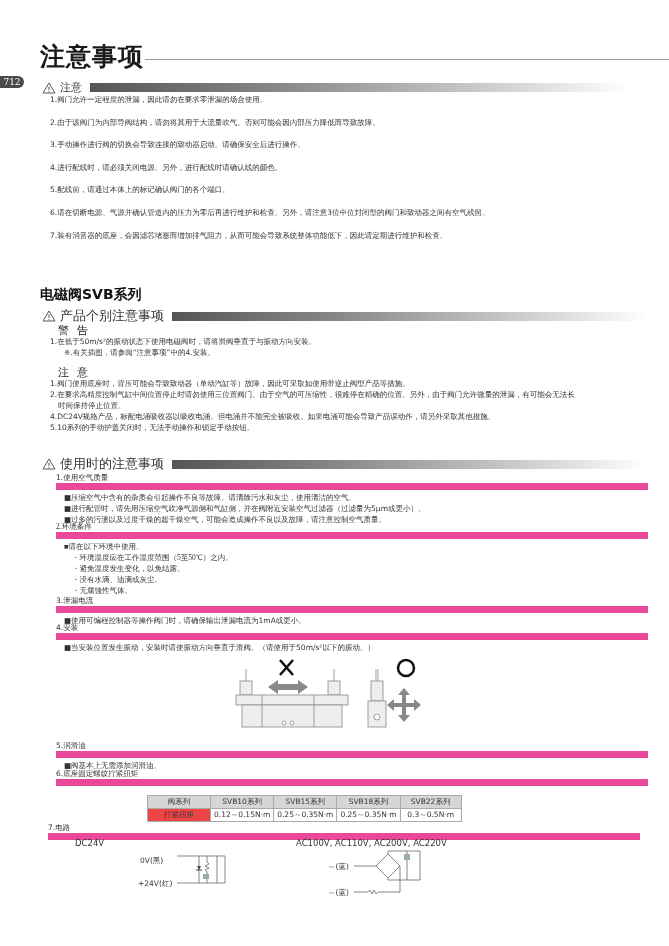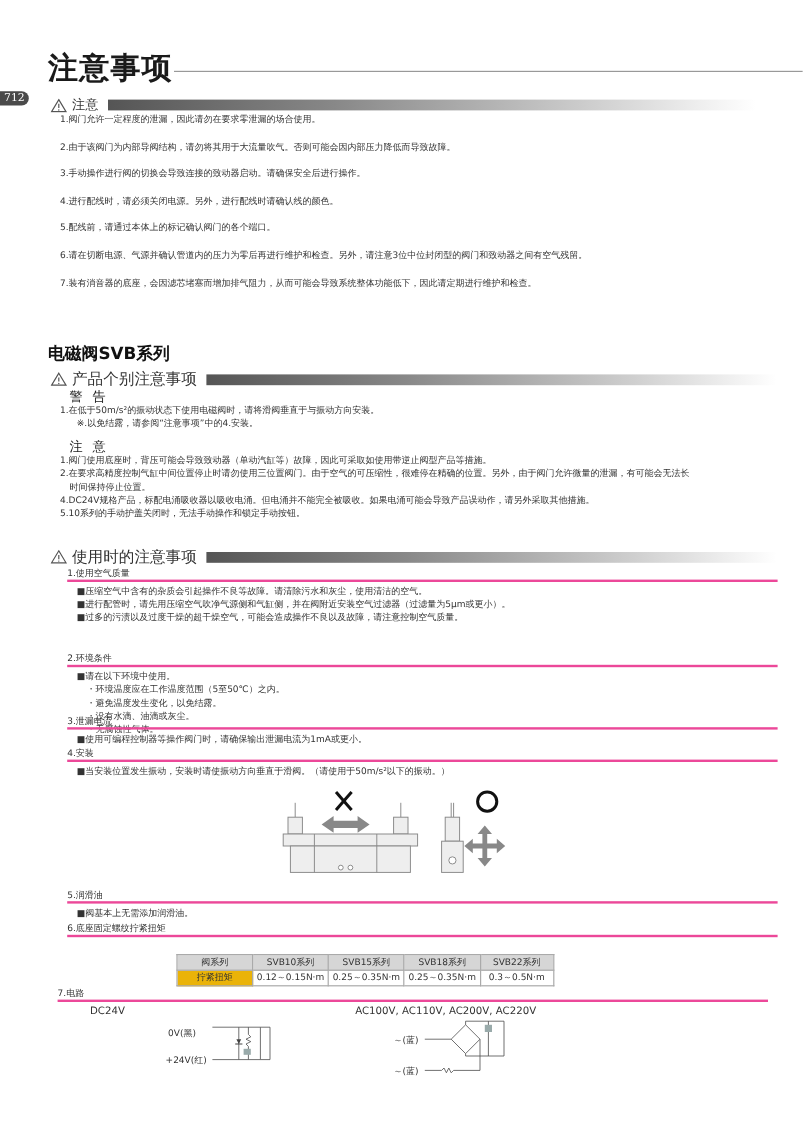--- a/index.html
+++ b/index.html
@@ -11,25 +11,25 @@
     .page-num { left:0; top:76px; width:24px; height:12px; background:#4a4a4a; color:#fff;
       font-size:9px; line-height:12px; text-align:center; border-radius:0 6px 6px 0; font-family:"DejaVu Serif", serif; }
     .sec-head { display:flex; align-items:center; }
     .warn-icon { width:14px; height:12px; margin-right:4px; }
     .sec-label { font-size:11px; color:#333; white-space:nowrap; margin-right:8px; }
     .sec-label.big { font-size:13px; }
     .grad-bar { height:9px; background:linear-gradient(to right,#555 0%,#888 35%,#cfcfcf 75%,#fff 100%); }
     .txt { font-size:7.5px; color:#333; line-height:11px; white-space:nowrap; }
     .sub-head { font-size:11px; font-weight:normal; color:#222; letter-spacing:8px;text-align:center; }
     .series-title { left:40px; top:286px; font-size:14px; font-weight:bold; color:#111; }
-    .item-head { font-size:7.5px; color:#333; border-bottom:2px solid #ec4899; width:592px; line-height:11px; }
+    .item-head { font-size:7.5px; color:#333; border-bottom:7px solid #ec4899; width:592px; line-height:11px; }
     table.torque { border-collapse:collapse; font-size:7.5px; color:#333; }
     table.torque td { border:1px solid #aaa; padding:1px 3px; text-align:center; height:10px; white-space:nowrap; }
     table.torque tr:first-child td { background:#d6d6d6; }
-    table.torque td.rowhead { background:#eab308; }
+    table.torque td.rowhead { background:#ef4444; }
     .circ-label { font-size:7.5px; color:#333; }
   </style>
 </head>
 <body>
 
 <div class="abs title">注意事项</div>
 <div class="abs title-rule"></div>
 <div class="abs page-num">712</div>
 
 <div class="abs sec-head" style="left:42px;top:80px;">
@@ -58,21 +58,21 @@
       <path d="M7 1 L13 11 L1 11 Z" fill="none" stroke="#555" stroke-width="1"></path>
       <line x1="7" y1="4.5" x2="7" y2="8" stroke="#555"></line>
       <circle cx="7" cy="9.6" r="0.6" fill="#555"></circle>
     </svg>
   <span class="sec-label big">产品个别注意事项</span>
   <div class="grad-bar" style="width:475px;"></div>
 </div>
 <div class="abs sub-head" style="left:58px;top:323px;">警告</div>
 <div class="abs" style="left:50px;top:336px;">
   <div class="txt">1.在低于50m/s²的振动状态下使用电磁阀时，请将滑阀垂直于与振动方向安装。</div>
-  <div class="txt" style="padding-left:14px">※.以免结露，请参阅“注意事项”中的4.安装。</div>
+  <div class="txt" style="padding-left:14px">※.有关插图，请参阅“注意事项”中的4.安装。</div>
 </div>
 <div class="abs sub-head" style="left:58px;top:365px;">注意</div>
 <div class="abs" style="left:50px;top:378px;">
   <div class="txt">1.阀门使用底座时，背压可能会导致致动器（单动汽缸等）故障，因此可采取如使用带逆止阀型产品等措施。</div>
   <div class="txt">2.在要求高精度控制气缸中间位置停止时请勿使用三位置阀门。由于空气的可压缩性，很难停在精确的位置。另外，由于阀门允许微量的泄漏，有可能会无法长</div>
   <div class="txt" style="padding-left:8px">时间保持停止位置。</div>
   <div class="txt">4.DC24V规格产品，标配电涌吸收器以吸收电涌。但电涌并不能完全被吸收。如果电涌可能会导致产品误动作，请另外采取其他措施。</div>
   <div class="txt">5.10系列的手动护盖关闭时，无法手动操作和锁定手动按钮。</div>
 </div>
 
@@ -88,21 +88,21 @@
 
 <div class="abs" style="left:56px;top:472px;">
   <div class="item-head">1.使用空气质量</div>
   <div style="padding-left:8px;padding-top:2px">
     <div class="txt">■压缩空气中含有的杂质会引起操作不良等故障。请清除污水和灰尘，使用清洁的空气。</div>
     <div class="txt">■进行配管时，请先用压缩空气吹净气源侧和气缸侧，并在阀附近安装空气过滤器（过滤量为5μm或更小）。</div>
     <div class="txt">■过多的污渍以及过度干燥的超干燥空气，可能会造成操作不良以及故障，请注意控制空气质量。</div>
   </div>
 </div>
 
-<div class="abs" style="left:56px;top:543px;">
+<div class="abs" style="left:56px;top:521px;font-family:Liberation Serif, serif;">
   <div class="item-head">2.环境条件</div>
   <div style="padding-left:8px;padding-top:2px">
     <div class="txt">■请在以下环境中使用。</div>
     <div class="txt" style="padding-left:8px">・环境温度应在工作温度范围（5至50℃）之内。</div>
     <div class="txt" style="padding-left:8px">・避免温度发生变化，以免结露。</div>
     <div class="txt" style="padding-left:8px">・没有水滴、油滴或灰尘。</div>
     <div class="txt" style="padding-left:8px">・无腐蚀性气体。</div>
   </div>
 </div>
 

